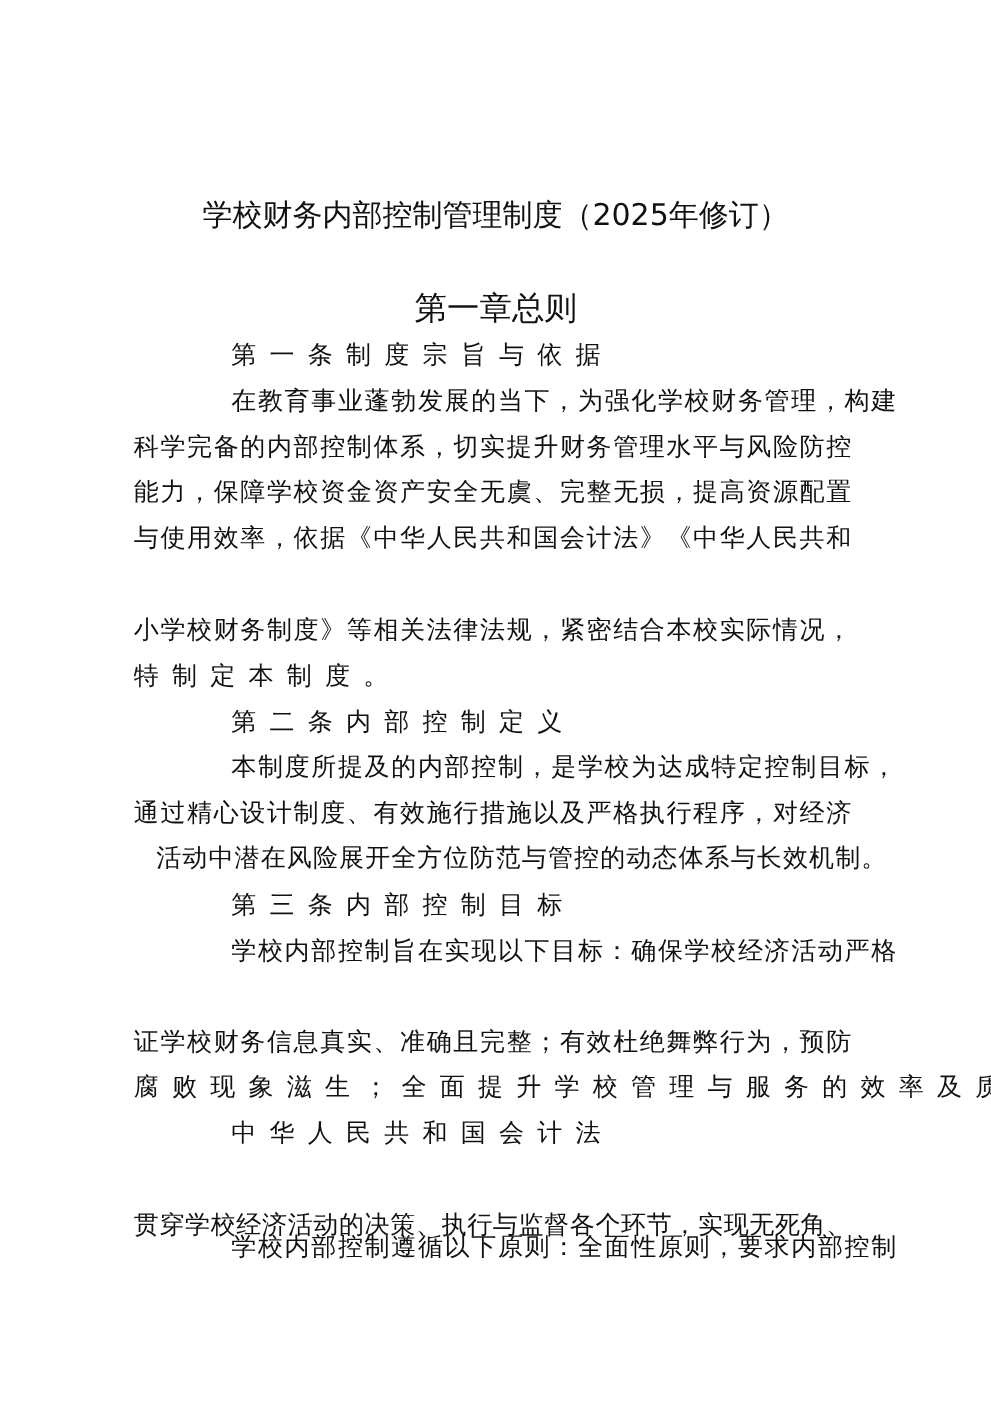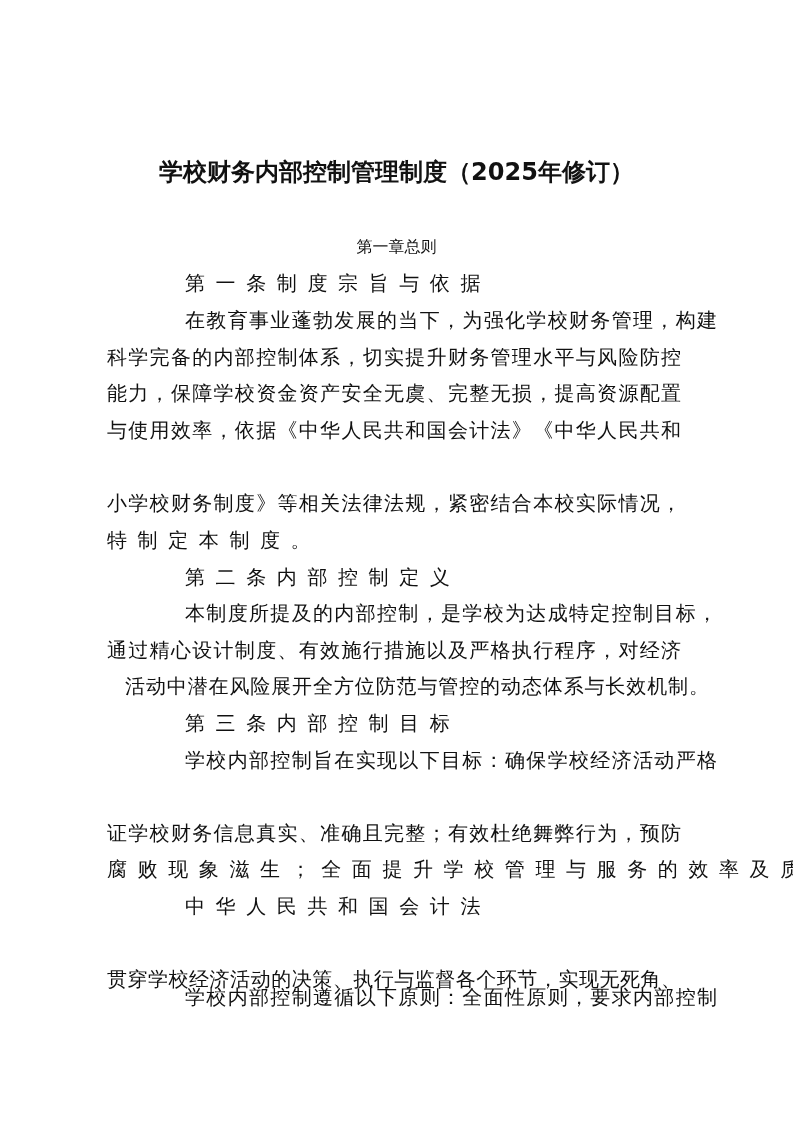--- a/index.html
+++ b/index.html
@@ -1,26 +1,26 @@
 <!DOCTYPE html>
 <html><head>
 <meta charset="utf-8">
 <style>
   html, body { margin: 0; padding: 0; background: #ffffff; }
   body { width: 793px; height: 1122px; position: relative; overflow: hidden; color: #111; }
   .page { position: absolute; left: 0; top: 0; width: 793px; height: 1122px; background: #fff; }
   .title {
     position: absolute; left: 0; width: 793px; top: 156px;
     text-align: center; font-family: "DejaVu Sans", sans-serif;
-    font-weight: bold; font-size: 24px; line-height: 32px; letter-spacing: 0px;
+    font-weight: normal; font-size: 24px; line-height: 32px; letter-spacing: 0px;
   }
   .chapter {
     position: absolute; left: 0; width: 793px; top: 233px;
     text-align: center; font-family: "DejaVu Serif", serif;
-    font-size: 16px; line-height: 28px;
+    font-size: 26px; line-height: 28px;
   }
   .line {
     position: absolute; left: 107px; width: 574px; height: 30px;
     font-family: "DejaVu Serif", serif; font-size: 20px; line-height: 30px;
     white-space: nowrap; text-align: justify; text-align-last: justify;
   }
   .line.indent { left: 149px; width: 532px; margin-left: 36px; }
   .line.short { text-align-last: left; letter-spacing: 10.6px; }
   .line.wide { width: 584px; margin-left: 18px; }
 </style>

